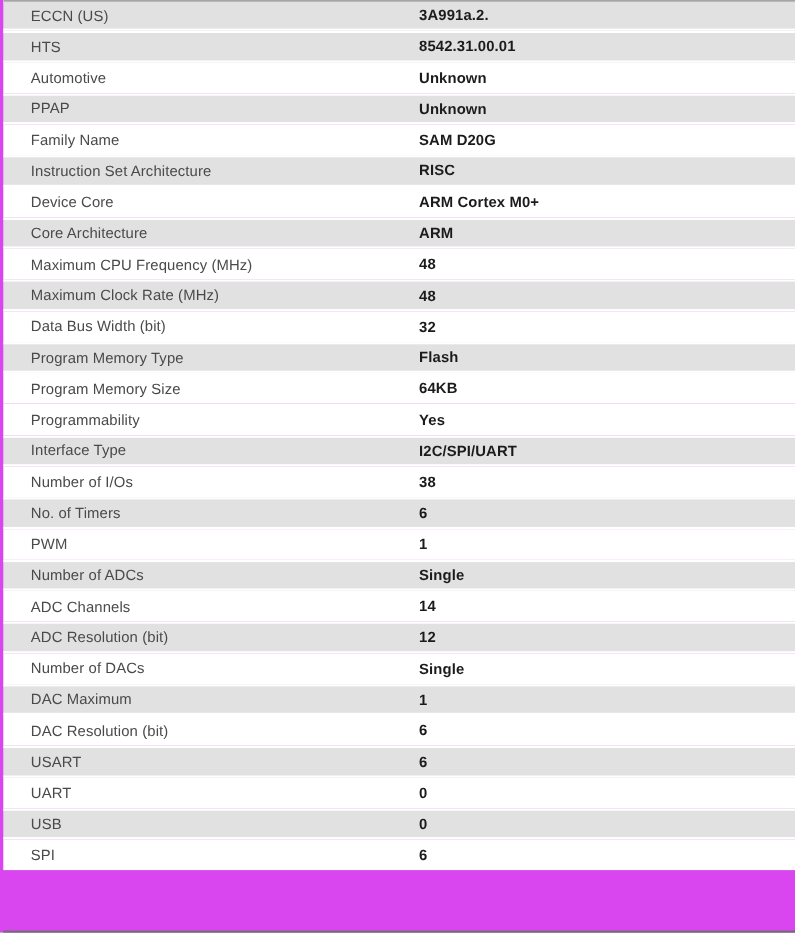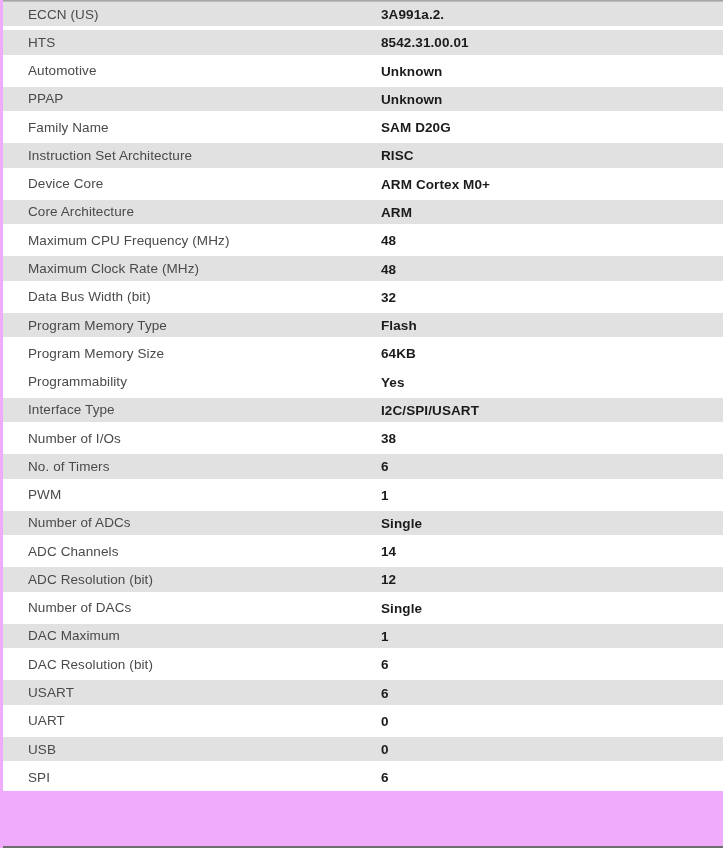--- a/index.html
+++ b/index.html
@@ -8,21 +8,21 @@
     background: #ffffff;
     width: 723px;
     height: 848px;
     overflow: hidden;
     font-family: "Liberation Sans", "DejaVu Sans", sans-serif;
   }
   .spec-table {
     position: relative;
     width: 723px;
     height: 848px;
-    background: #f0abfc;
+    background: #d946ef;
   }
   .top-rule {
     position: absolute;
     top: 0;
     left: 3px;
     right: 0;
     height: 2px;
     background: linear-gradient(to bottom, #9a9a9a, #c8c8c8);
     z-index: 2;
   }
@@ -151,21 +151,21 @@
   </div>
 
 
   <div class="row">
     <span class="row-label">Programmability</span>
     <span class="row-value">Yes</span>
   </div>
 
   <div class="row alt">
     <span class="row-label">Interface Type</span>
-    <span class="row-value">I2C/SPI/USART</span>
+    <span class="row-value">I2C/SPI/UART</span>
   </div>
 
   <div class="row">
     <span class="row-label">Number of I/Os</span>
     <span class="row-value">38</span>
   </div>
 
   <div class="row alt">
     <span class="row-label">No. of Timers</span>
     <span class="row-value">6</span>

